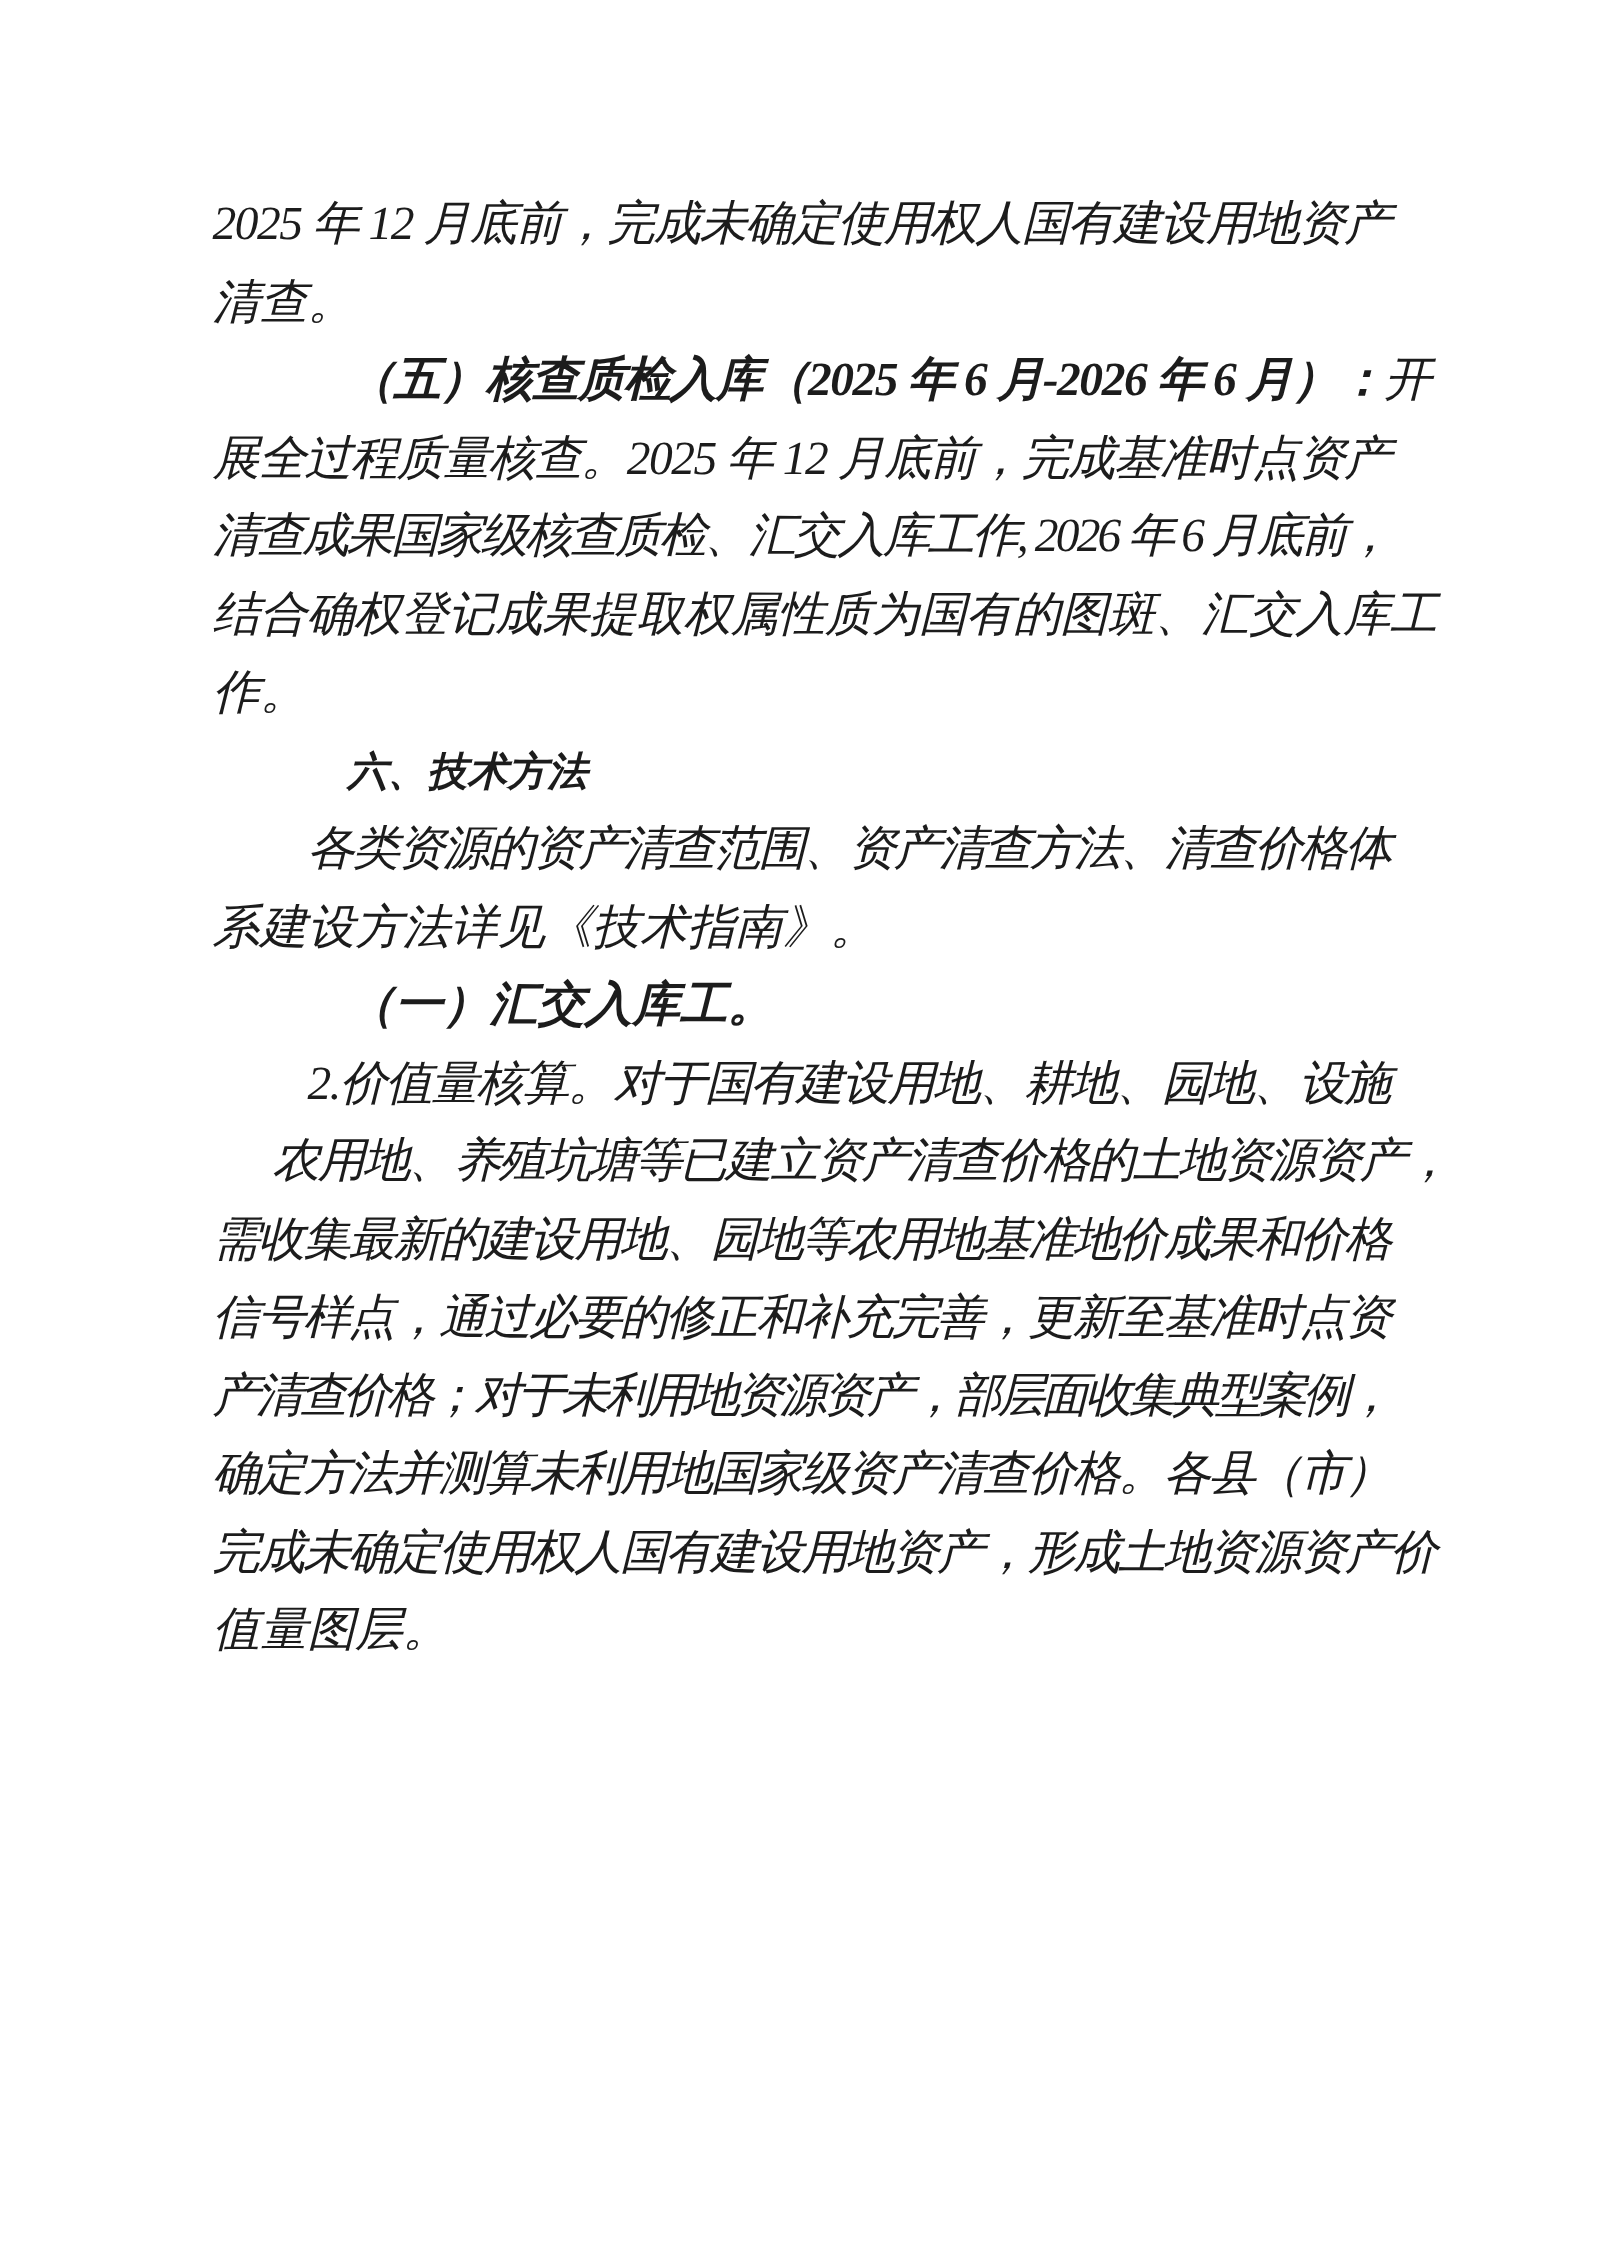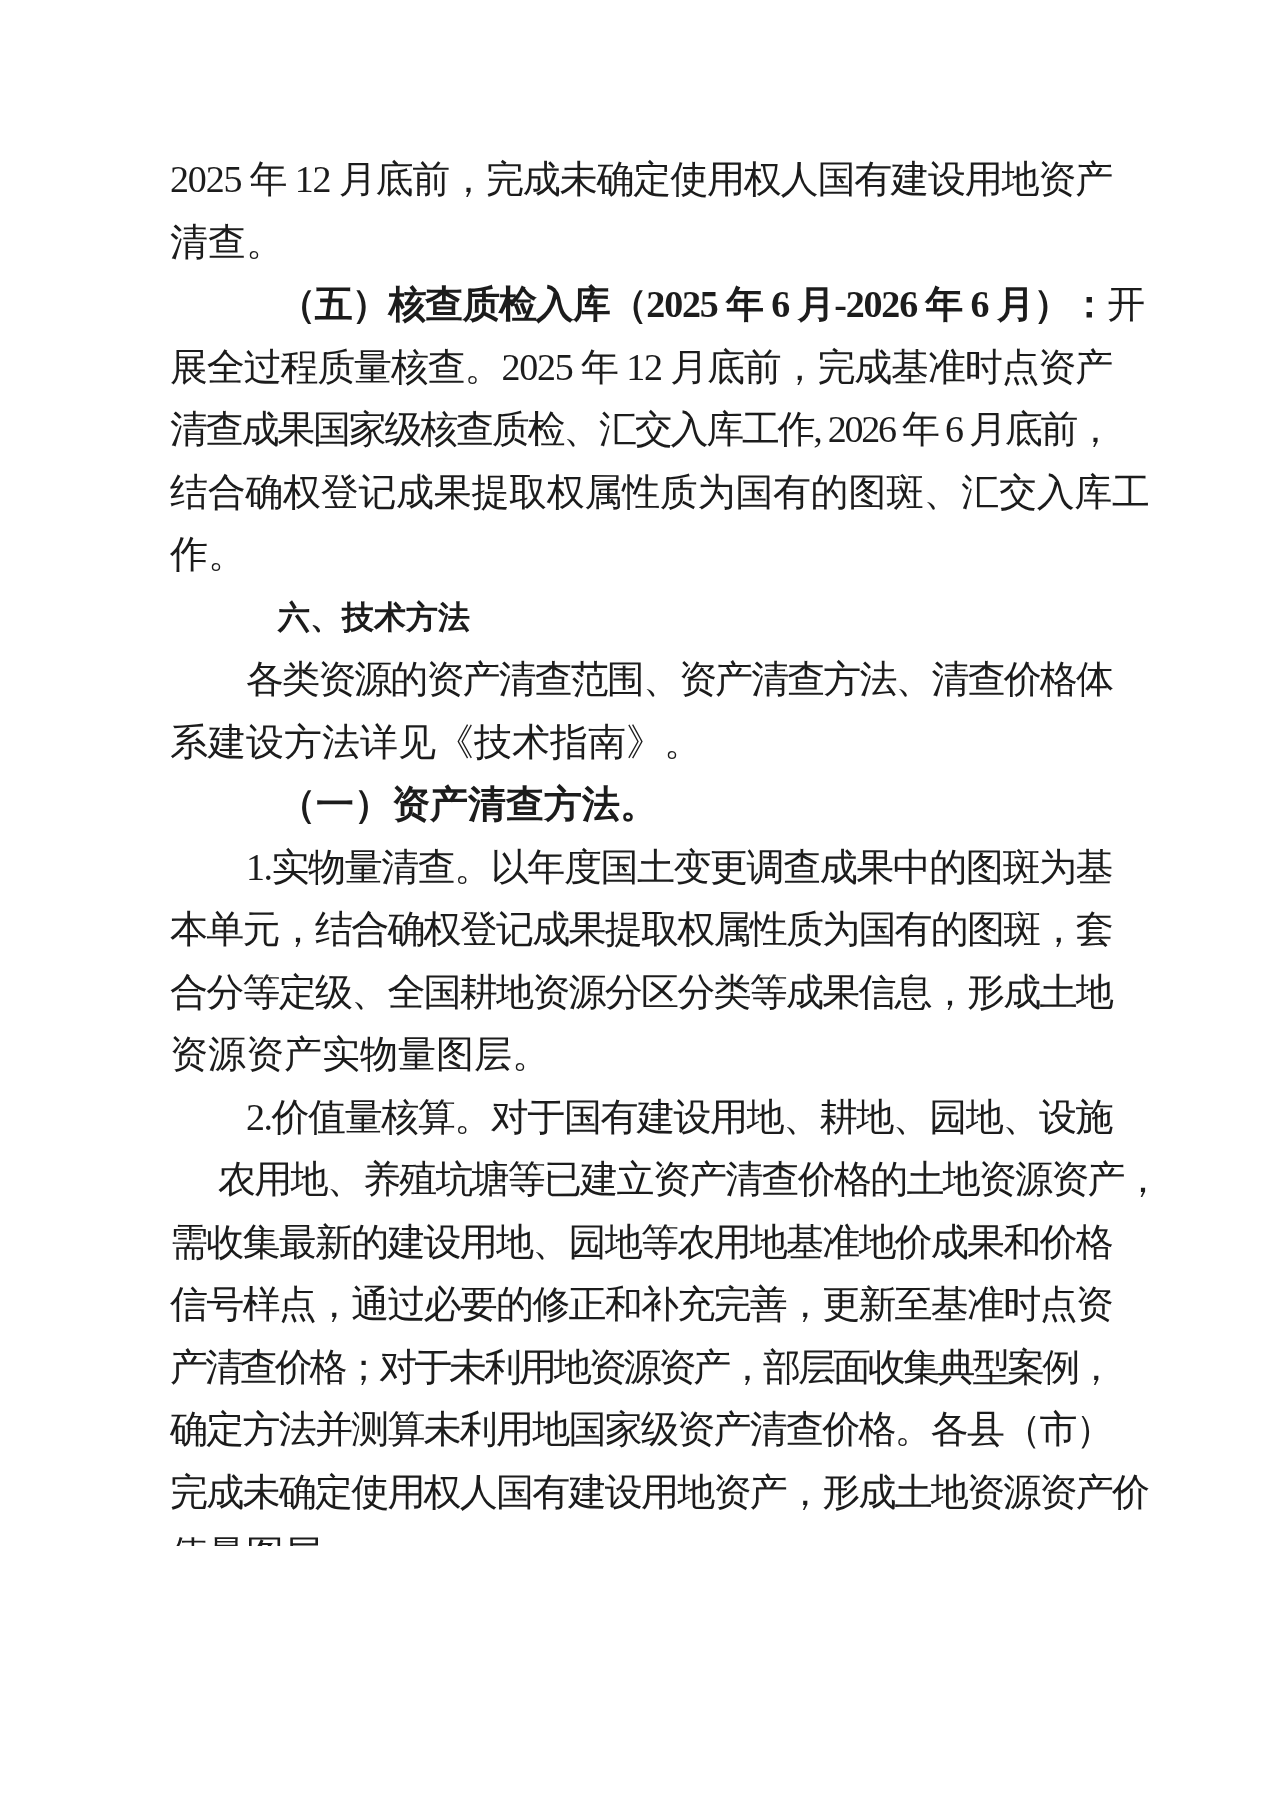--- a/index.html
+++ b/index.html
@@ -8,20 +8,21 @@
     background: #ffffff;
   }
   .page {
     position: relative;
     width: 1280px;
     height: 1546px;
     background: #ffffff;
     overflow: hidden;
     font-family: "Liberation Serif", "DejaVu Serif", serif;
     color: #1c1c1c;
+    font-style: italic;
   }
   .content {
     position: absolute;
     left: 170px;
     top: 148px;
     width: 942px;
   }
   .line {
     height: 62.5px;
     line-height: 62.5px;
@@ -73,27 +74,21 @@
         <div class="line"><span><span>作。</span></span></div>
       </div>
       <div class="block heading">
         <div class="line indent"><span><span class="bold">六、技术方法</span></span></div>
       </div>
       <div class="block body">
         <div class="line indent"><span style="letter-spacing: -1.91667px;"><span>各类资源的资产清查范围、资产清查方法、清查价格体</span></span></div>
         <div class="line"><span><span>系建设方法详见《技术指南》。</span></span></div>
       </div>
       <div class="block subheading">
-        <div class="line indent"><span><span class="bold">（一）资产清查方法。</span></span></div>
-      </div>
-      <div class="block body">
-        <div class="line indent"><span style="letter-spacing: -1.46px;"><span>1.实物量清查。以年度国土变更调查成果中的图斑为基</span></span></div>
-        <div class="line"><span style="letter-spacing: -1.76923px;"><span>本单元，结合确权登记成果提取权属性质为国有的图斑，套</span></span></div>
-        <div class="line"><span style="letter-spacing: -1.76923px;"><span>合分等定级、全国耕地资源分区分类等成果信息，形成土地</span></span></div>
-        <div class="line"><span><span>资源资产实物量图层。</span></span></div>
+        <div class="line indent"><span><span class="bold">（一）汇交入库工。</span></span></div>
       </div>
       <div class="block body">
         <div class="line indent"><span style="letter-spacing: -1.46px;"><span>2.价值量核算。对于国有建设用地、耕地、园地、设施</span></span></div>
         <div class="line"><span style="letter-spacing: -1.76923px; margin-left: 48px;"><span>农用地、养殖坑塘等已建立资产清查价格的土地资源资产，</span></span></div>
         <div class="line"><span style="letter-spacing: -1.76923px;"><span>需收集最新的建设用地、园地等农用地基准地价成果和价格</span></span></div>
         <div class="line"><span style="letter-spacing: -1.76923px;"><span>信号样点，通过必要的修正和补充完善，更新至基准时点资</span></span></div>
         <div class="line"><span style="letter-spacing: -3.11111px;"><span>产清查价格；对于未利用地资源资产，部层面收集典型案例，</span></span></div>
         <div class="line"><span style="letter-spacing: -1.76923px;"><span>确定方法并测算未利用地国家级资产清查价格。各县（市）</span></span></div>
         <div class="line"><span style="letter-spacing: -1.76923px;"><span>完成未确定使用权人国有建设用地资产，形成土地资源资产价</span></span></div>
         <div class="line"><span><span>值量图层。</span></span></div>

